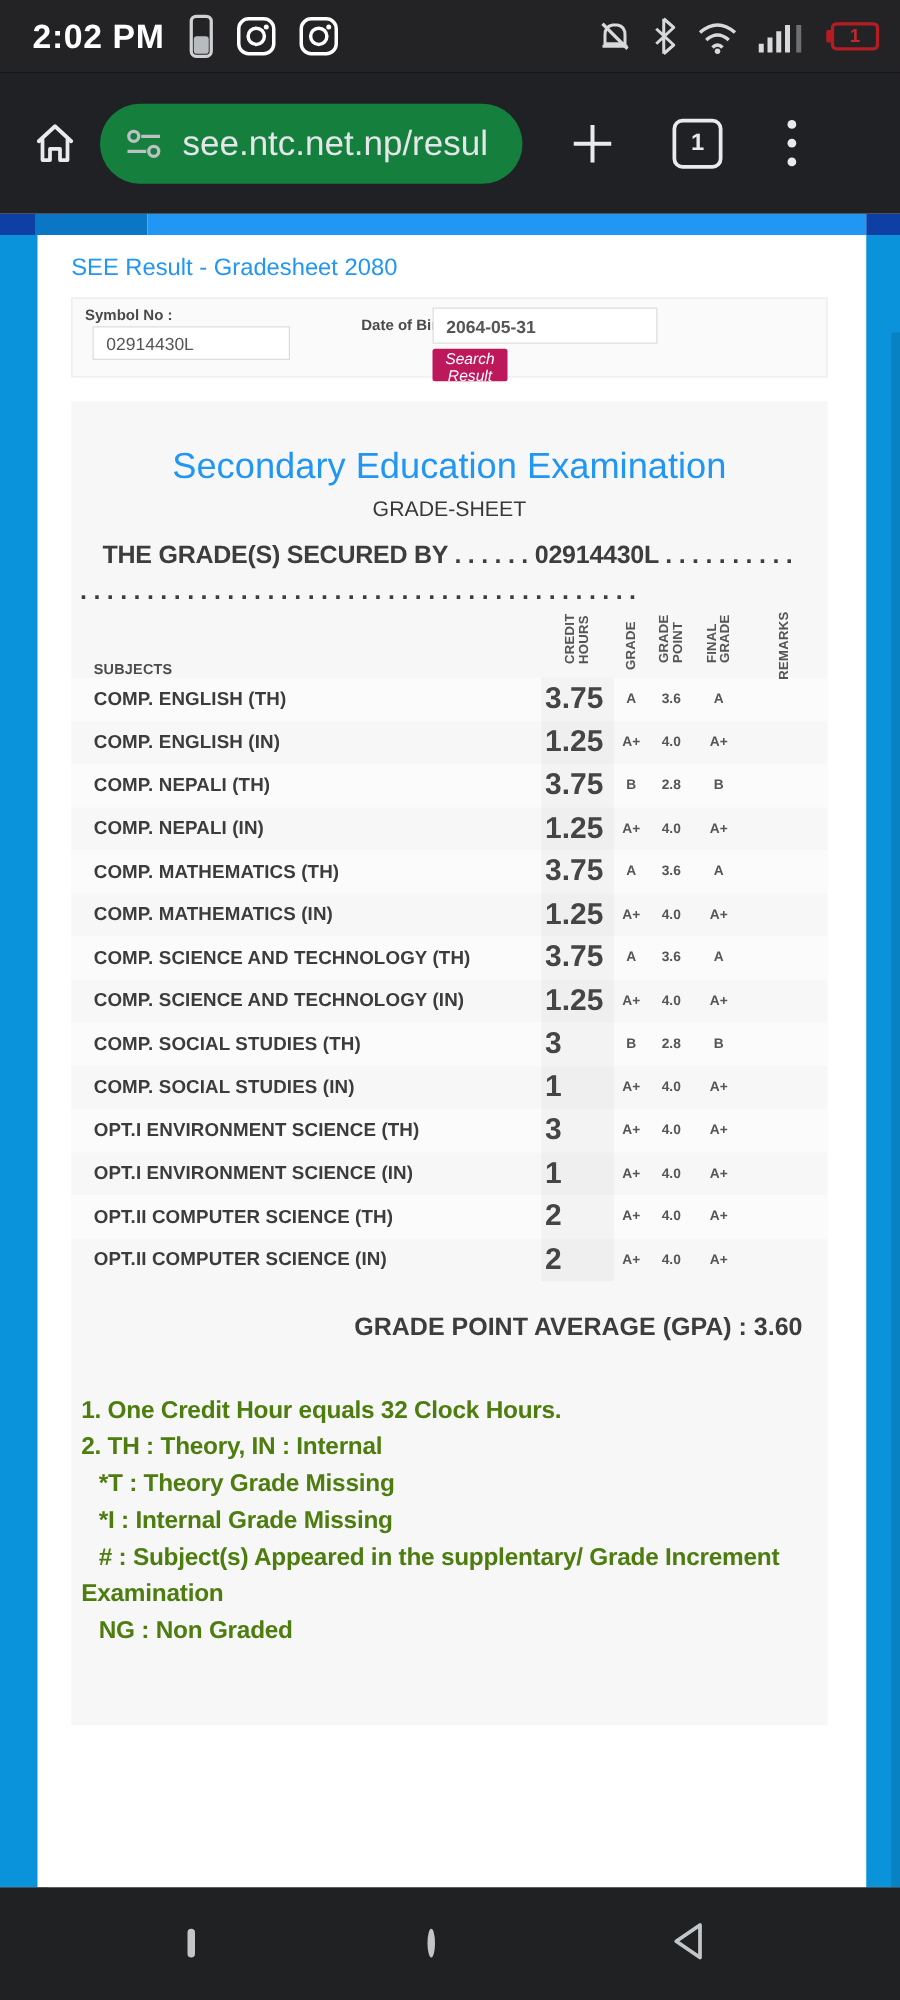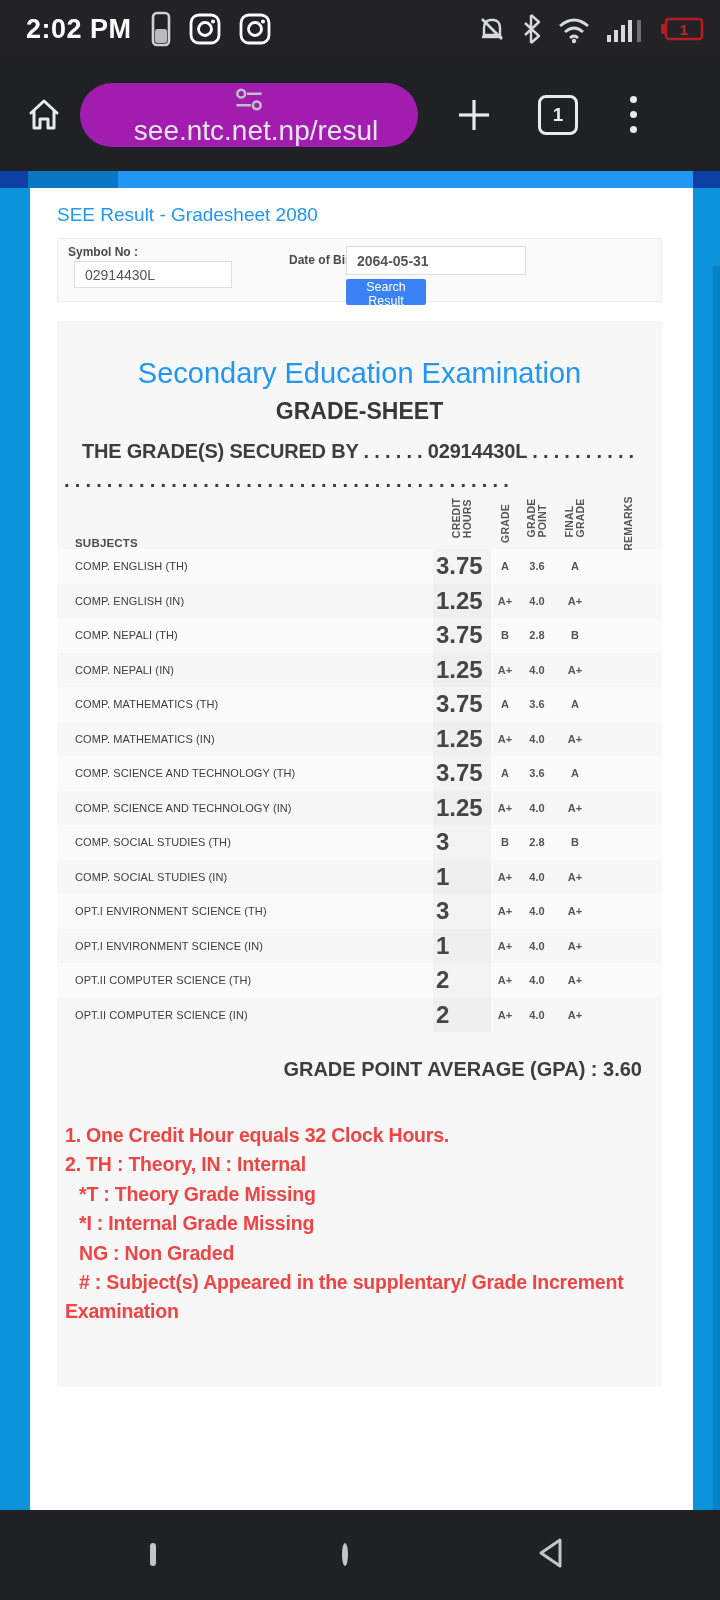--- a/index.html
+++ b/index.html
@@ -10,21 +10,21 @@
   .sb-time{font-size:27px;font-weight:700;letter-spacing:.5px;margin-left:12px;}
   .sb-left-icons{display:flex;align-items:center;gap:16px;margin-left:18px;}
   .sb-right{margin-left:auto;display:flex;align-items:center;gap:13px;}
   .sb-ic{display:block;}
   .batt-num{position:absolute;left:54%;top:50%;transform:translate(-50%,-50%);font-size:15px;color:#c4272c;font-weight:700;}
   .batt-wrap{position:relative;}
 
   
   .toolbar{height:113px;background:#202124;display:flex;align-items:center;padding:0 16px;box-sizing:border-box;}
   .home-btn{width:56px;display:flex;justify-content:center;}
-  .omnibox{background:#a21caf;border-radius:34px;height:64px;width:338px;margin-left:8px;display:flex;align-items:center;padding:0 18px;box-sizing:border-box;overflow:hidden;flex-direction:column;}
+  .omnibox{background:#15803d;border-radius:34px;height:64px;width:338px;margin-left:8px;display:flex;align-items:center;padding:0 18px;box-sizing:border-box;overflow:hidden;}
   .omni-url{color:#e4e6e9;font-size:28px;white-space:nowrap;overflow:hidden;margin-left:14px;font-weight:400;}
   .tb-btn{display:flex;justify-content:center;align-items:center;}
   .plus-btn{margin-left:26px;width:60px;}
   .tabbox{margin-left:24px;width:60px;}
   .tab-square{width:34px;height:34px;border:3px solid #e8eaed;border-radius:8px;display:flex;align-items:center;justify-content:center;color:#e8eaed;font-size:19px;font-weight:700;}
   .menu-btn{margin-left:22px;width:46px;flex-direction:column;gap:8px;display:flex;align-items:center;}
   .dot{width:7px;height:7px;border-radius:50%;background:#e8eaed;}
 
   
   .webview{position:relative;height:1339px;background:#fff;overflow:hidden;}
@@ -41,49 +41,49 @@
   .page-title{color:#2196f3;font-size:19px;font-weight:400;margin-top:16px;}
 
   
   .formbox{position:relative;width:605px;height:64px;background:#fafafa;border:1px solid #ececec;margin-top:12px;box-sizing:border-box;}
   .flabel{position:absolute;font-size:12px;font-weight:700;color:#4a4a4a;}
   .lbl-symbol{left:10px;top:6px;}
   .lbl-dob{left:231px;top:14px;}
   .finput{position:absolute;background:#fff;border:1px solid #ddd;font-size:14px;color:#555;padding:0 10px;box-sizing:border-box;font-family:"Liberation Sans",sans-serif;}
   .in-symbol{left:16px;top:22px;width:158px;height:27px;}
   .in-dob{left:288px;top:7px;width:180px;height:29px;font-weight:bold;}
-  .search-btn{position:absolute;left:288px;top:40px;width:80px;height:26px;background:#3b82f6;color:#fff;border:none;font-size:12.5px;border-radius:2px;font-family:"Liberation Sans",sans-serif;}
+  .search-btn{position:absolute;left:288px;top:40px;width:60px;height:26px;background:#be185d;color:#fff;border:none;font-size:12.5px;border-radius:2px;font-family:"Liberation Sans",sans-serif;font-style:italic;}
 
   
   .card{width:605px;background:#f7f7f7;margin-top:19px;padding-bottom:60px;color:#3b3b3b;}
   .sheet-heading{color:#2196f3;font-size:29px;text-align:center;padding-top:36px;font-weight:500;}
-  .sheet-sub{font-size:23px;font-weight:700;text-align:center;margin-top:8px;color:#383838;}
+  .sheet-sub{font-size:17px;font-weight:400;text-align:center;margin-top:8px;color:#383838;}
   .para{font-size:20px;font-weight:700;line-height:29px;color:#3d3d3d;letter-spacing:-0.2px;}
   .para .l1{padding-left:25px;}
   .para .l2{padding-left:7px;}
   .pA{margin-top:12px;}
   .pB{margin-top:14px;}
   .pC{margin-top:14px;}
 
   
   .gtable{margin-top:2px;}
   .thead,.trow{display:grid;grid-template-columns:358px 58px 28px 36px 40px 67px;padding-left:18px;box-sizing:border-box;}
   .thead{height:52px;align-items:end;padding-bottom:4px;}
   .th-subjects{font-size:11.5px;font-weight:700;color:#4c4c4c;letter-spacing:.2px;}
   .hrot-wrap{display:flex;justify-content:center;align-items:flex-end;height:52px;}
   .hrot{transform:rotate(-90deg) translateX(20px);transform-origin:center;white-space:pre-line;font-size:10.5px;line-height:11px;font-weight:700;color:#555;letter-spacing:.2px;}
   .trow{height:34.5px;align-items:center;}
   .trow:nth-child(odd){background:rgba(255,255,255,0.55);}
-  .cell-subject{font-size:11px;font-weight:400;color:#3c3c3c;letter-spacing:.1px;}
+  .cell-subject{font-size:15px;font-weight:700;color:#3c3c3c;letter-spacing:.1px;}
   .cell-credit{font-size:24px;font-weight:700;color:#454545;padding-left:3px;align-self:stretch;display:flex;align-items:center;background:rgba(0,0,0,0.032);text-align:center;}
   .cell-grade,.cell-point,.cell-final,.cell-remarks{font-size:11px;font-weight:700;color:#555;text-align:center;}
 
   .gpa-line{font-size:20px;font-weight:700;text-align:right;padding-right:20px;margin-top:26px;color:#3d3d3d;}
 
-  .notes{margin-top:40px;font-size:19.5px;font-weight:700;line-height:29.4px;color:#ef4444;padding-left:8px;letter-spacing:-0.2px;}
+  .notes{margin-top:40px;font-size:19.5px;font-weight:700;line-height:29.4px;color:#4d7c0f;padding-left:8px;letter-spacing:-0.2px;}
   .note-sub{text-indent:14px;}
 
   
   .navbar{position:absolute;left:0;right:0;bottom:0;height:90px;background:#1f2122;display:flex;align-items:center;justify-content:space-between;padding:0 150px;box-sizing:border-box;}
   .nav-square{width:28px;height:28px;border:3px solid #c3c6c9;border-radius:6px;}
   .nav-circle{width:32px;height:32px;border:3px solid #c3c6c9;border-radius:50%;}
 </style>
 </head>
 <body>
 
@@ -338,22 +338,22 @@
           </div>
       </div>
 
       <div class="gpa-line">GRADE POINT AVERAGE (GPA) : 3.60</div>
 
       <div class="notes">
         <div>1. One Credit Hour equals 32 Clock Hours.</div>
         <div>2. TH : Theory, IN : Internal</div>
         <div class="note-sub">*T : Theory Grade Missing</div>
         <div class="note-sub">*I : Internal Grade Missing</div>
+        <div class="note-sub"># : Subject(s) Appeared in the supplentary/ Grade Increment Examination</div>
         <div class="note-sub">NG : Non Graded</div>
-        <div class="note-sub"># : Subject(s) Appeared in the supplentary/ Grade Increment Examination</div>
       </div>
     </div>
   </div>
 </div>
 
 <div class="navbar">
   <span><span class="nav-square"></span></span>
   <span><span class="nav-circle"></span></span>
   <span>
     <svg width="36" height="36" viewBox="0 0 36 36">

